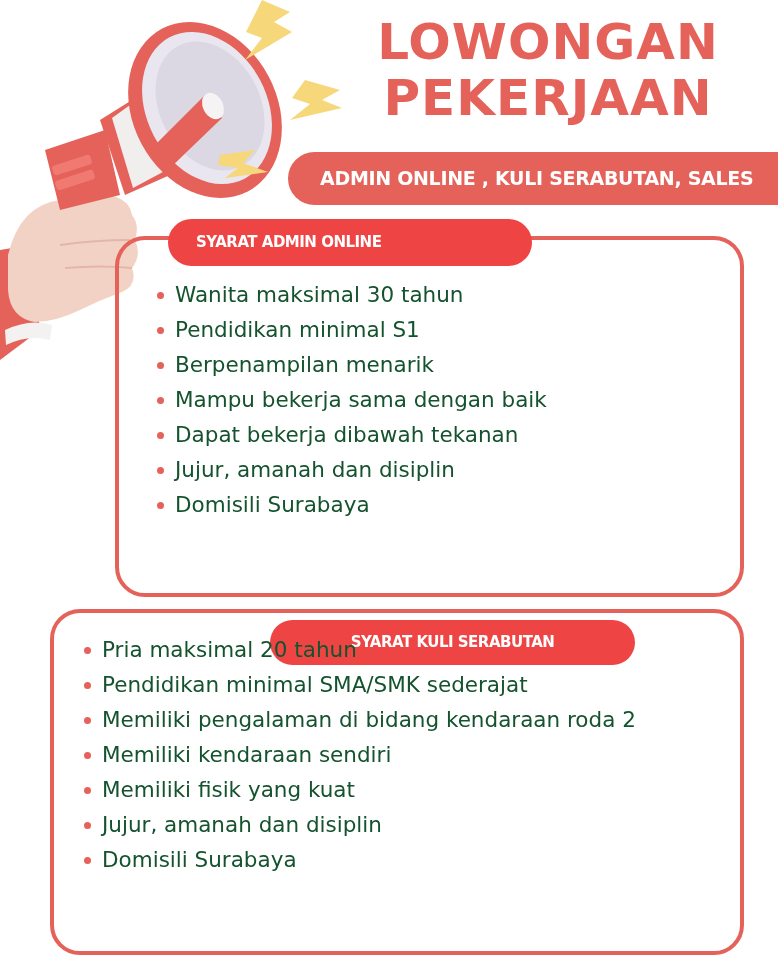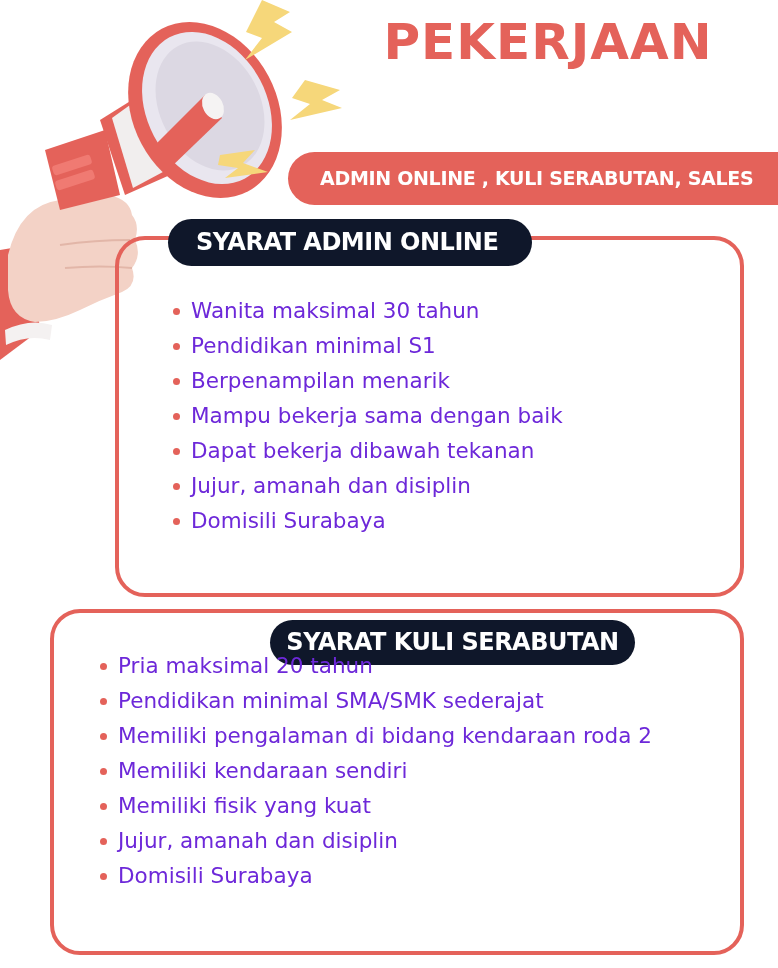--- a/index.html
+++ b/index.html
@@ -29,32 +29,32 @@
 
   
   .box {
     position: absolute; border: 4px solid #e4625a; border-radius: 30px;
     box-sizing: border-box; background: transparent;
   }
   .box1 { left: 115px; top: 236px; width: 629px; height: 361px; }
   .box2 { left: 50px; top: 609px; width: 694px; height: 346px; }
 
   .pill {
-    position: absolute; background: #0f172a; color: #ffffff;
-    font-family: "DejaVu Sans", sans-serif; font-weight: bold; font-size: 24px;
+    position: absolute; background: #ef4444; color: #ffffff;
+    font-family: "DejaVu Sans", sans-serif; font-weight: bold; font-size: 15px;
     border-radius: 24px; box-sizing: border-box; white-space: nowrap;
     letter-spacing: -0.5px;
   }
   .pill1 { left: 168px; top: 219px; width: 364px; height: 47px; line-height: 47px; padding-left: 28px; }
   .pill2 { left: 270px; top: 620px; width: 365px; height: 45px; line-height: 45px; text-align: center; }
 
   ul.reqs {
-    position: absolute; margin: 16px; padding: 0; list-style: none;
+    position: absolute; margin: 0; padding: 0; list-style: none;
     font-family: "DejaVu Sans", sans-serif; font-size: 21.5px; line-height: 35px;
-    color: #6d28d9;
+    color: #14532d;
   }
   ul.reqs li { position: relative; padding-left: 20px; }
   ul.reqs li::before {
     content: ""; position: absolute; left: 2px; top: 15px;
     width: 7px; height: 7px; border-radius: 50%; background: #e4625a;
   }
   .list1 { left: 155px; top: 277px; width: 540px; }
   .list2 { left: 82px; top: 632px; width: 640px; }
 
   
@@ -85,20 +85,21 @@
 
   <path d="M150 150 L205 95 L222 118 L168 170 Z" fill="#e4625a"></path>
   <ellipse cx="213" cy="106" rx="10" ry="14" transform="rotate(-28 213 106)" fill="#f5f3f3"></ellipse>
 
   <path d="M262 0 L290 12 L274 22 L292 32 L245 60 L262 38 L246 32 Z" fill="#f6d77a"></path>
   <path d="M305 80 L340 90 L322 100 L342 108 L290 120 L310 104 L292 98 Z" fill="#f6d77a"></path>
   <path d="M220 155 L255 150 L243 163 L268 172 L225 178 L238 168 L218 165 Z" fill="#f6d77a"></path>
 </svg>
 
 <div class="title">
+  <div>LOWONGAN</div>
   <div>PEKERJAAN</div>
 </div>
 
 <div class="banner">ADMIN ONLINE , KULI SERABUTAN, SALES</div>
 
 <div class="box box1"></div>
 <div class="pill pill1">SYARAT ADMIN ONLINE</div>
 <ul class="reqs list1">
   <li>Wanita maksimal 30 tahun</li>
   <li>Pendidikan minimal S1</li>

